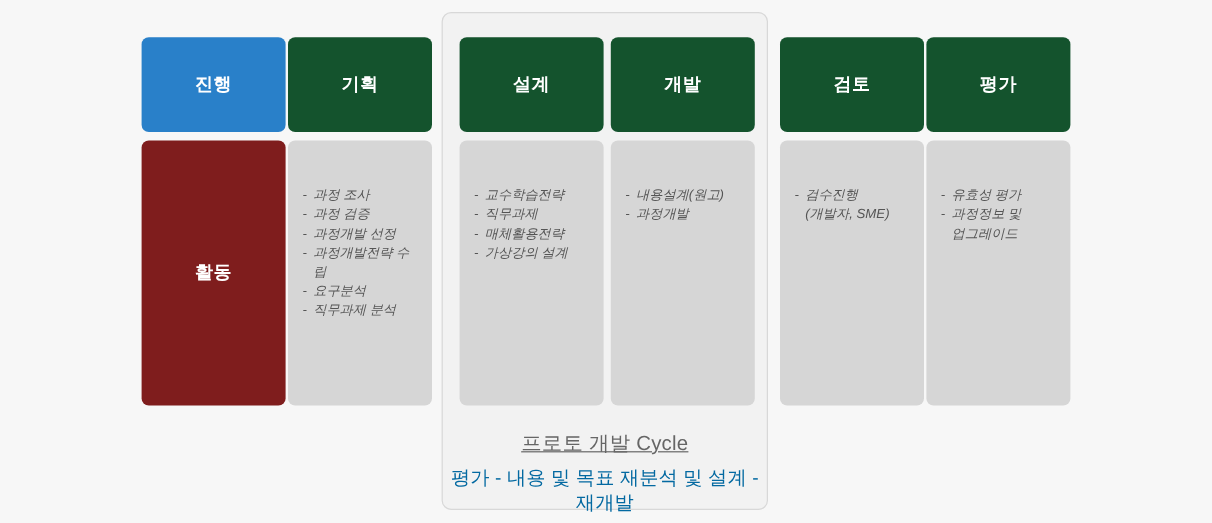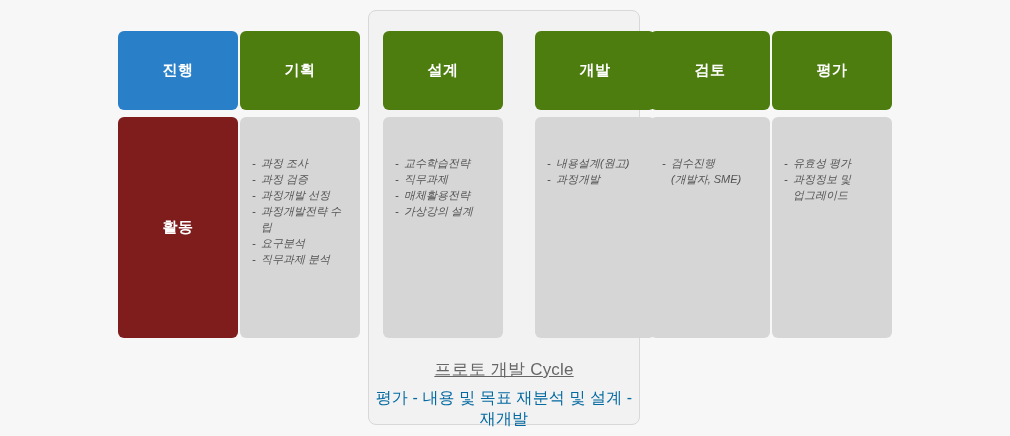--- a/index.html
+++ b/index.html
@@ -41,38 +41,38 @@
   
   .column {
     position: absolute;
     top: 31px;
     width: 120px;
   }
 
   .col-progress   { left: 118px; }
   .col-planning   { left: 240px; }
   .col-design     { left: 383px; }
-  .col-develop    { left: 535px; }
+  .col-develop    { left: 509px; }
   .col-review     { left: 650px; }
   .col-evaluate   { left: 772px; }
 
   
   .head {
     height: 79px;
     border-radius: 6px;
     display: flex;
     align-items: center;
     justify-content: center;
     color: #ffffff;
     font-size: 15px;
     font-weight: bold;
     letter-spacing: 0.5px;
   }
   .head.blue { background: #2980c9; }
-  .head.teal { background: #4d7c0f; }
+  .head.teal { background: #14532d; }
 
   
   .body-cell {
     margin-top: 7px;
     height: 221px;
     border-radius: 6px;
     box-sizing: border-box;
   }
   .body-cell.blue {
     background: #7f1d1d;

